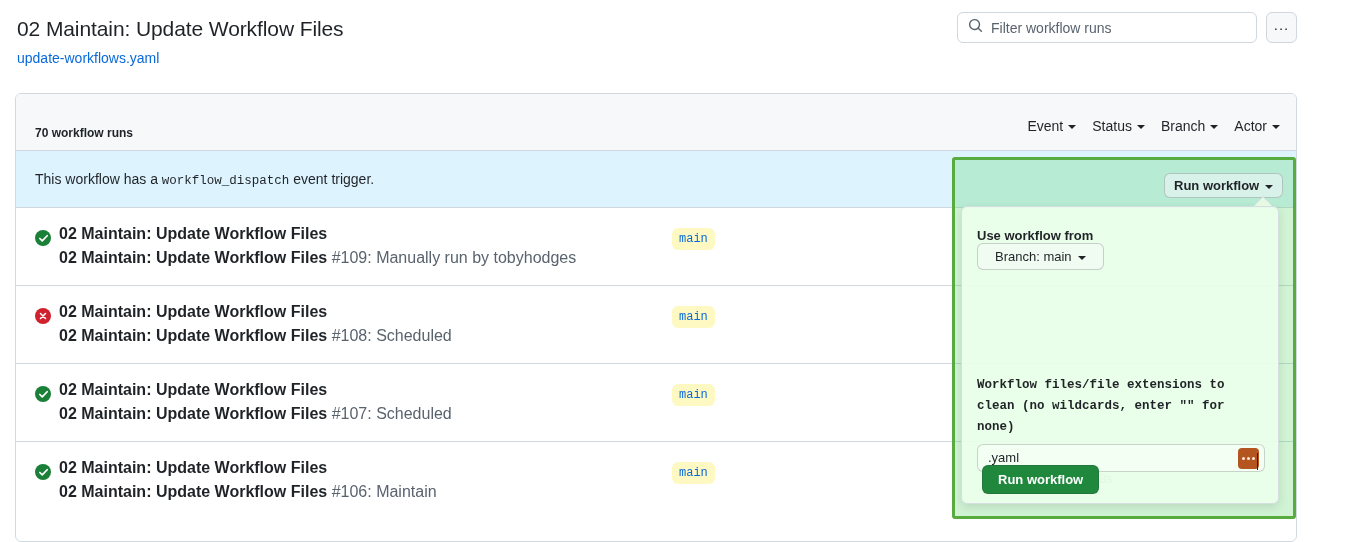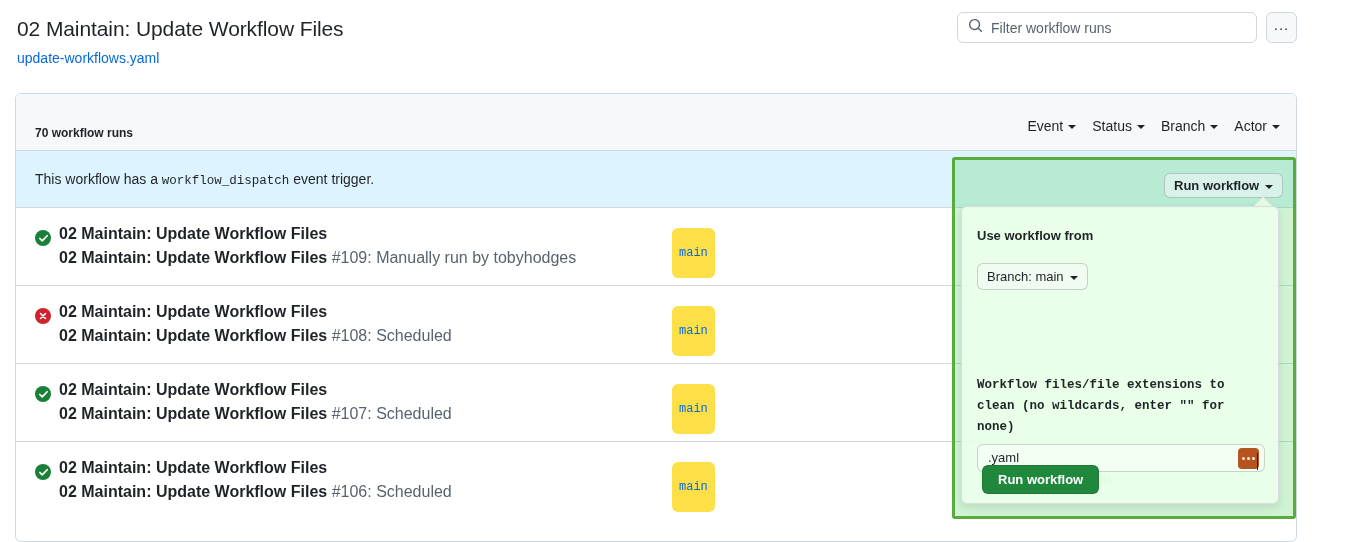--- a/index.html
+++ b/index.html
@@ -129,23 +129,23 @@
     line-height: 24px; white-space: nowrap;
   }
   .run-sub {
     position: absolute; left: 43px; top: 41px;
     font-size: 16px; color: #59636e; line-height: 18px;
     white-space: nowrap;
   }
   .run-sub b { color: #1f2328; font-weight: 700; }
   .branch-pill {
     position: absolute; left: 656px; top: 20px;
-    background: #fde047; color: #0969da;
-    border-radius: 6px;
-    padding: 16px 7px;
+    background: #fef9c3; color: #0969da;
+    border-radius: 6px;
+    padding: 2px 7px;
     font-family: "Liberation Mono", "DejaVu Sans Mono", monospace;
     font-size: 12px; line-height: 18px;
   }
   .run-duration {
     position: absolute; left: 1060px; top: 28px;
     display: flex; align-items: center; gap: 5px;
     font-size: 12px; color: #59636e; line-height: 18px;
   }
 
   
@@ -190,23 +190,23 @@
     filter: drop-shadow(0 -1px 0 rgba(209,217,224,0.8));
   }
   .dd-label {
     font-size: 13px; font-weight: 700; color: #1f2328;
     line-height: 18px;
   }
   .use-from {
     position: absolute; left: 15px; top: 20px;
   }
   .branch-select {
-    position: absolute; left: 15px; top: 56px;
+    position: absolute; left: 15px; top: 36px;
     height: 27px;
-    padding: 0 9px;
+    padding: 0 17px;
     border: 1px solid rgba(31,35,40,0.2);
     border-radius: 6px;
     background: rgba(246,248,250,0.5);
     display: flex; align-items: center; gap: 6px;
     font-size: 13px; color: #1f2328; line-height: 18px;
   }
 
   .field-block { position: absolute; left: 15px; width: 288px; }
   .field-label {
     font-family: "Liberation Mono", "DejaVu Sans Mono", monospace;
@@ -358,21 +358,21 @@
 
     <div class="run-row">
       <div class="status-icon success">
         <svg width="11" height="11" viewBox="0 0 12 12">
             <path d="M10 3 4.6 8.6 2 6" stroke="#fff" stroke-width="1.9" fill="none" stroke-linecap="round" stroke-linejoin="round"></path>
           </svg>
       </div>
       <div class="run-title">02 Maintain: Update Workflow Files</div>
       <div class="run-sub">
         <b>02 Maintain: Update Workflow Files</b>
-        <span>#106: Scheduled</span>
+        <span>#106: Maintain</span>
       </div>
       <div class="branch-pill">main</div>
       <div class="run-duration">
         <span>
           <svg width="12" height="12" viewBox="0 0 16 16" fill="none" stroke="#59636e" stroke-width="1.3">
             <circle cx="8" cy="8" r="6.4"></circle>
               <path d="M8 4.4V8l2.4 1.6" stroke-linecap="round"></path>
           </svg>
         </span>
         <span>28s</span>

